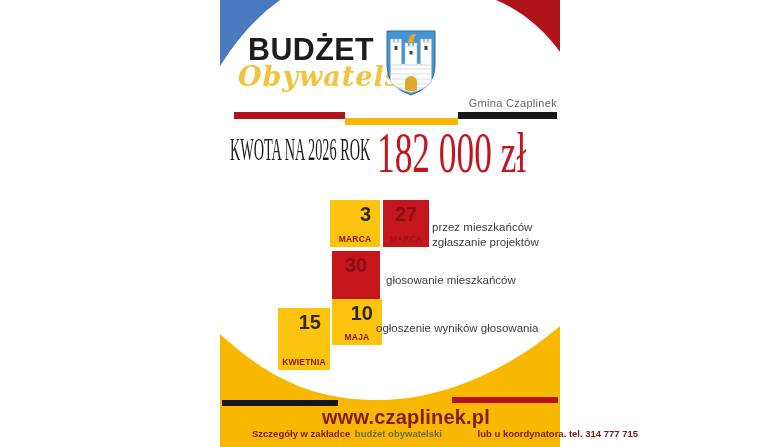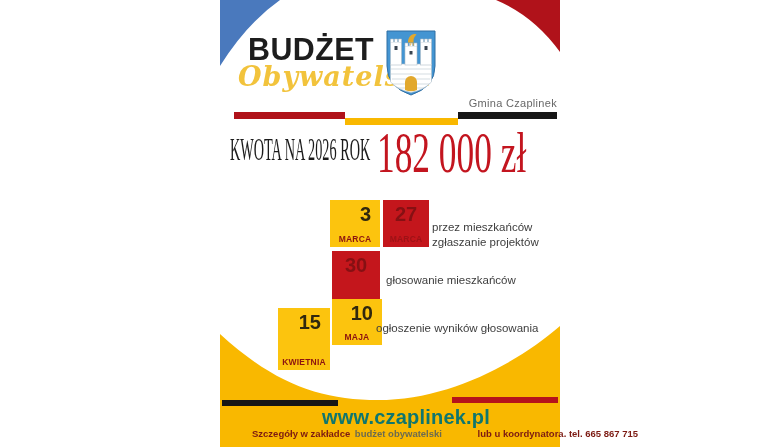--- a/index.html
+++ b/index.html
@@ -51,21 +51,21 @@
 
   .desc{position:absolute;font-size:11.5px;color:#3d3d3d;line-height:1.3;}
   .d1{left:212px;top:220px;}
   .d2{left:166px;top:273px;}
   .d3{left:156px;top:321px;}
 
   
   .stripe-b.black{position:absolute;left:2px;top:400px;width:116px;height:6px;background:#161616;}
   .stripe-b.red{position:absolute;left:232px;top:397px;width:106px;height:6px;background:#b5121b;}
   .website{position:absolute;left:66px;top:406px;width:240px;text-align:center;
-           font-size:20px;font-weight:bold;color:#0f766e;letter-spacing:.2px;}
+           font-size:20px;font-weight:bold;color:#7f1d1d;letter-spacing:.2px;}
   .details{position:absolute;left:0;top:428px;width:340px;text-align:center;
            font-size:9.5px;font-weight:bold;white-space:nowrap;}
   .details .maroon{color:#7c1a12;margin-left:32px;}
   .details .olive{color:#6b6b50;}
   .details span{margin:0 1px;}
 </style>
 </head>
 <body>
 
 <div class="canvas">
@@ -145,17 +145,17 @@
     <div class="desc d3">
       <div>ogłoszenie wyników głosowania</div>
     </div>
 
     <div class="stripe-b black"></div>
     <div class="stripe-b red"></div>
     <div class="website">www.czaplinek.pl</div>
     <div class="details">
       <span class="maroon">Szczegóły w zakładce</span>
       <span class="olive">budżet obywatelski</span>
-      <span class="maroon">lub u koordynatora. tel. 665 867 715</span>
+      <span class="maroon">lub u koordynatora. tel. 314 777 715</span>
     </div>
 
   </div>
 </div>
 
 </body></html>

